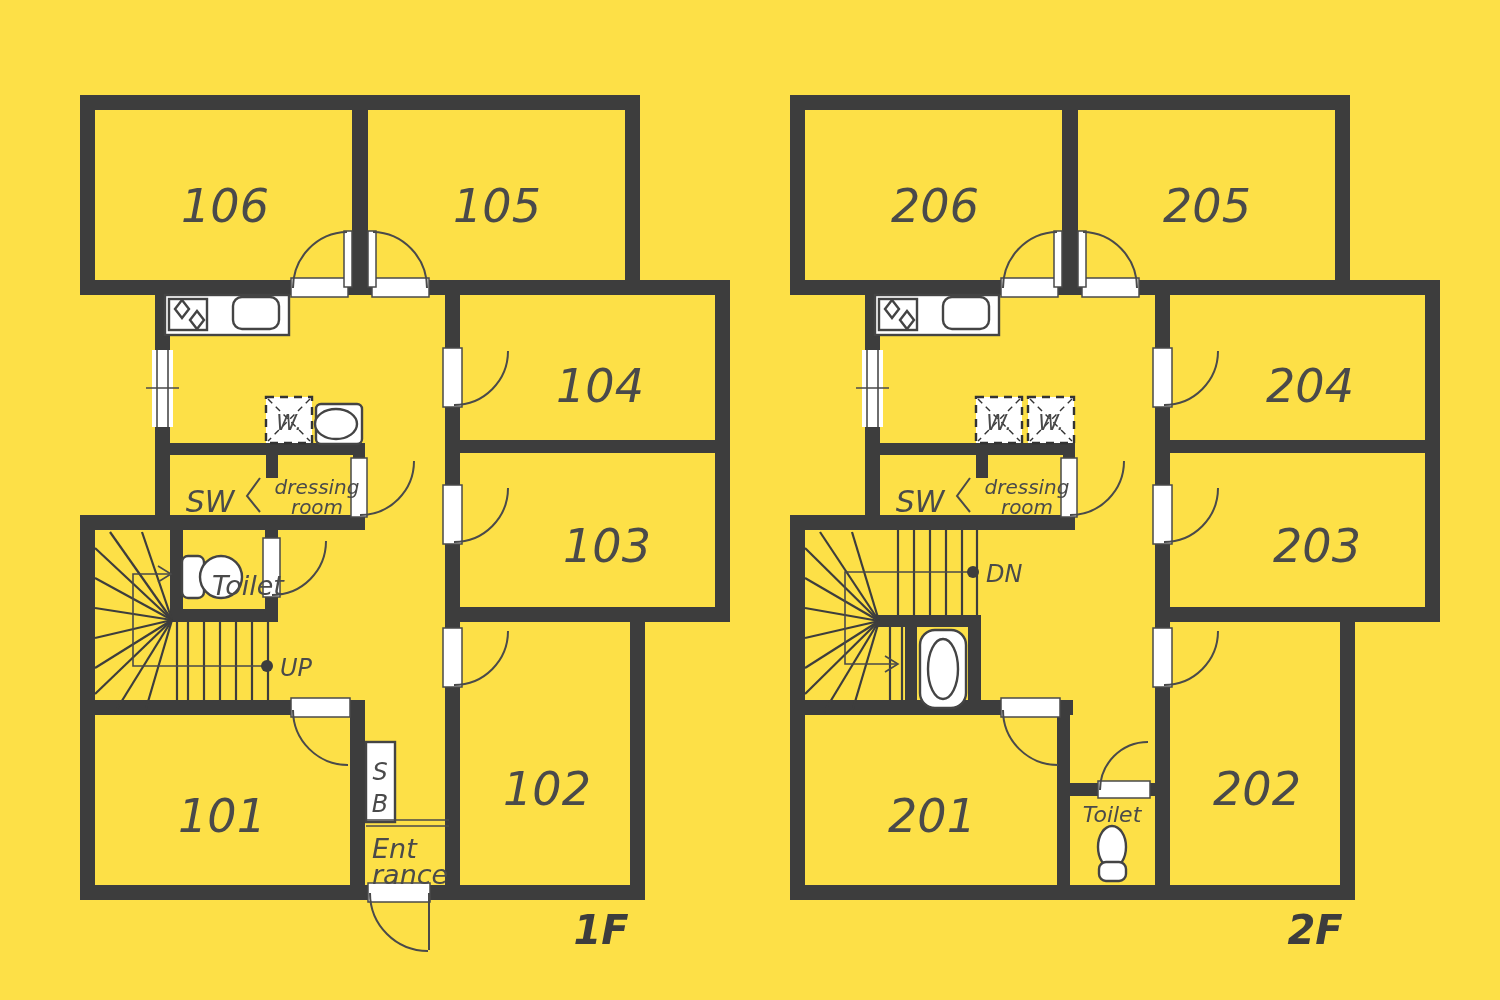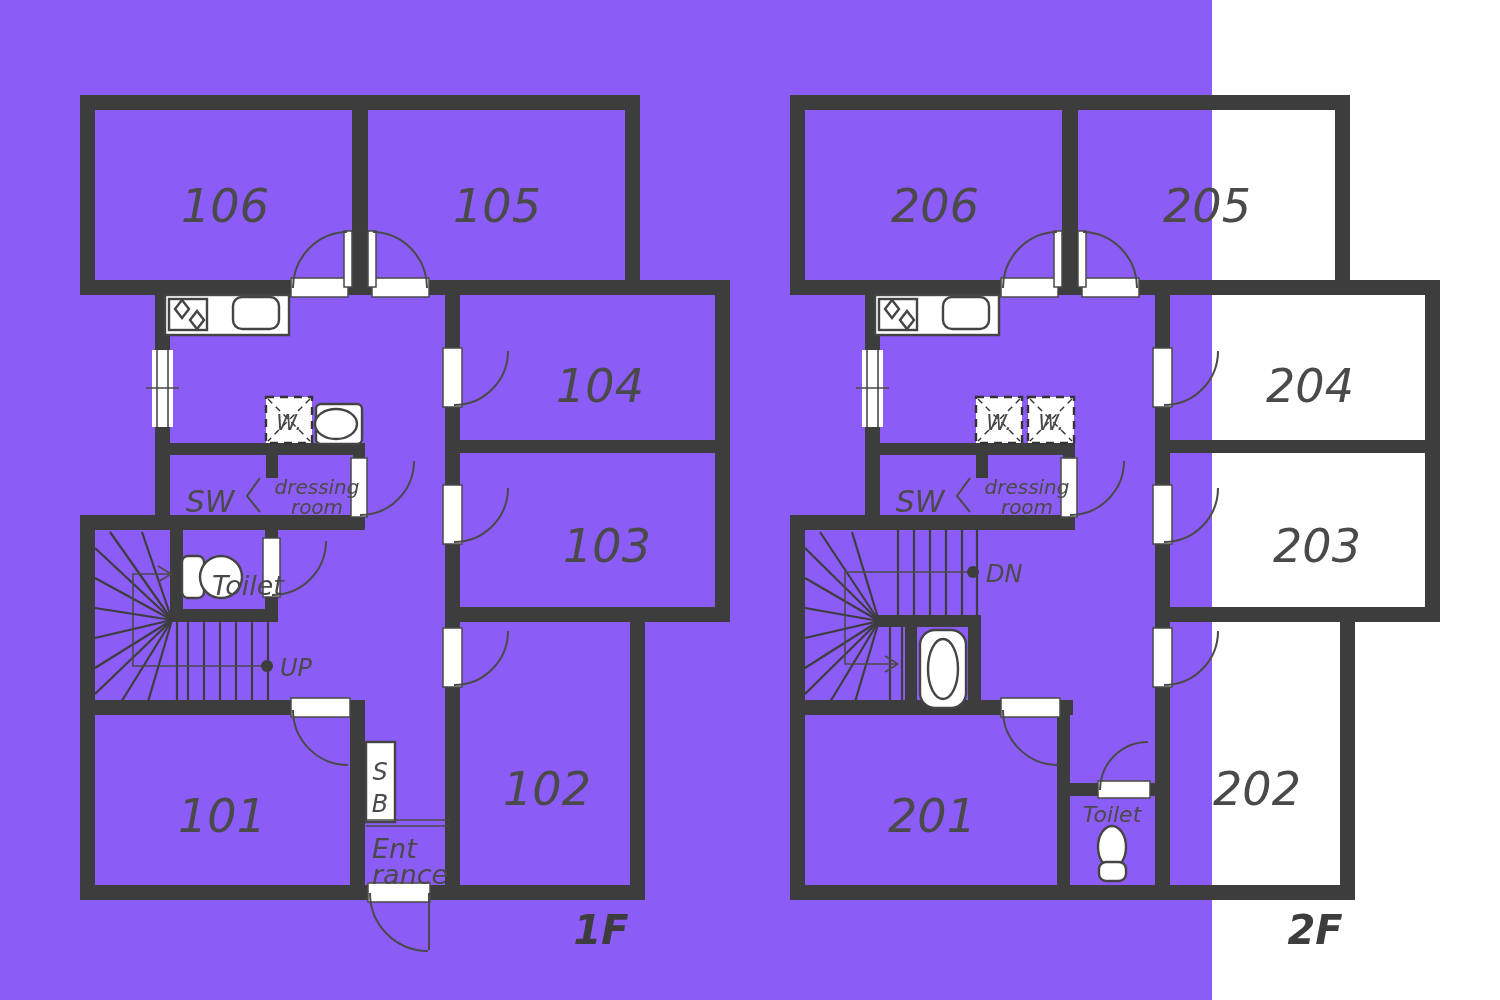--- a/index.html
+++ b/index.html
@@ -1,16 +1,16 @@
 <!DOCTYPE html>
 <html><head>
 <meta charset="utf-8">
 <style>
   html,body { margin:0; padding:0; background:#ffffff; }
-  .plan-wrap { width:1212px; height:1000px; background:#8b5cf6; position:relative; }
+  .plan-wrap { width:1500px; height:1000px; background:#fde047; position:relative; }
   svg { display:block; }
   .wall   { fill:#3d3d3d; }
   .gap    { fill:#ffffff; stroke:#4a4a4a; stroke-width:1.5; }
   .leaf   { fill:#ffffff; stroke:#4a4a4a; stroke-width:1.5; }
   .arc    { fill:none; stroke:#4a4a4a; stroke-width:2; }
   .fix    { fill:#ffffff; stroke:#444444; stroke-width:2.4; }
   .ln     { fill:none; stroke:#3d3d3d; stroke-width:2.2; }
   .thin   { fill:none; stroke:#4a4a4a; stroke-width:1.6; }
   .dash   { fill:#ffffff; stroke:#333333; stroke-width:2.4; stroke-dasharray:8 6; }
   .dashx  { fill:none; stroke:#333333; stroke-width:1.4; stroke-dasharray:6 5; }

